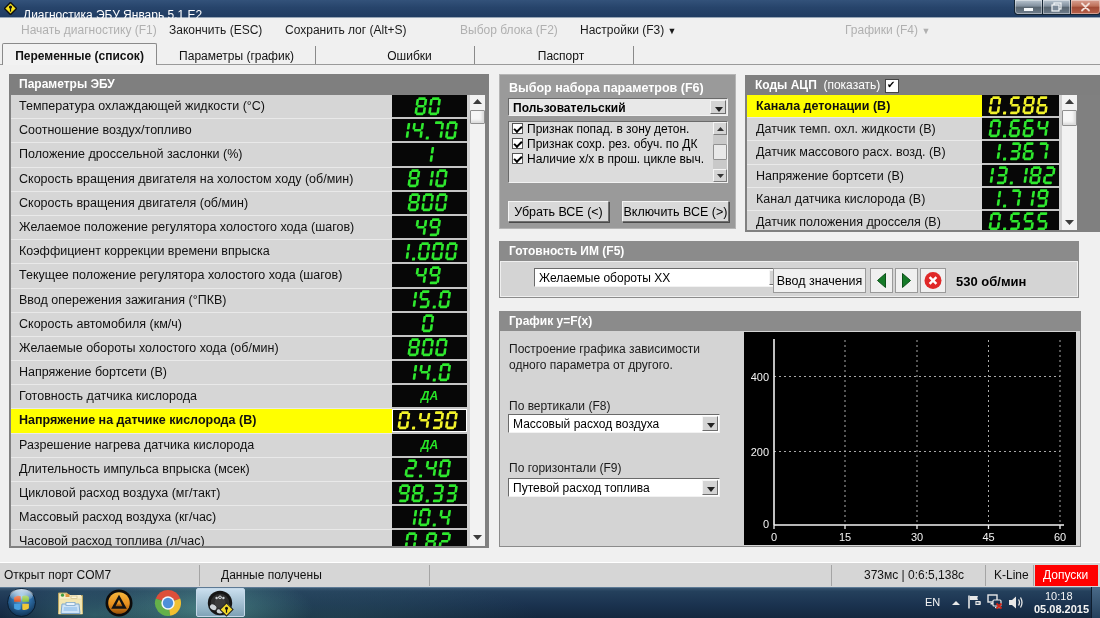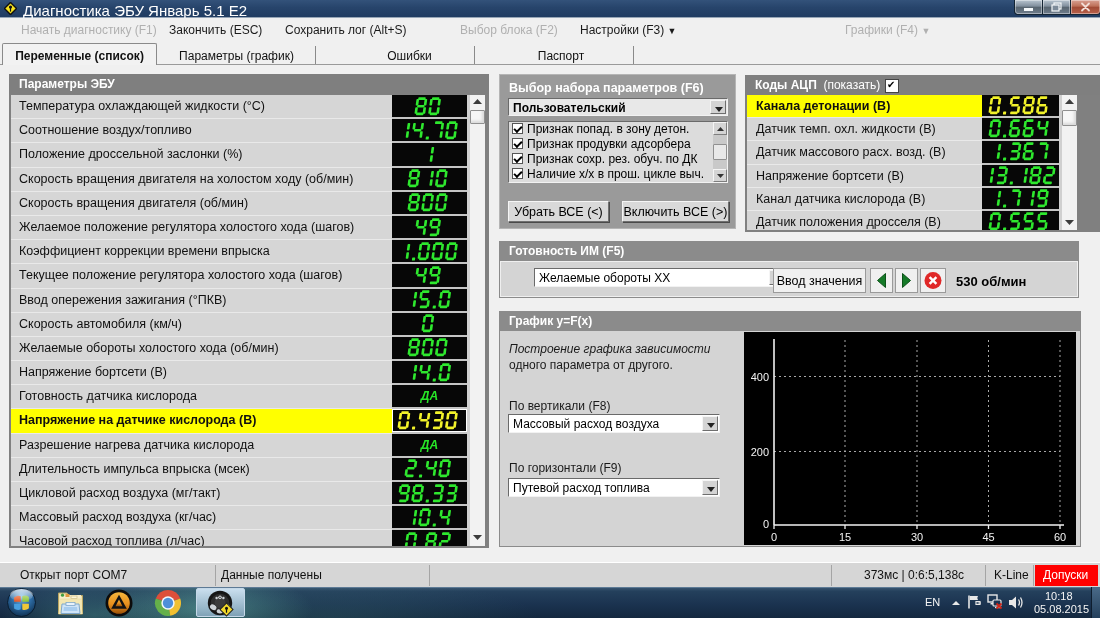--- a/index.html
+++ b/index.html
@@ -1,20 +1,20 @@
 <!DOCTYPE html>
 <html><head><meta charset="utf-8">
 <style>
 html,body{margin:0;padding:0;}
 #scr{position:relative;width:1100px;height:618px;overflow:hidden;font-family:"Liberation Sans",sans-serif;background:#f0f0f0;}
 .abs{position:absolute;}
 
 #titlebar{position:absolute;left:0;top:0;width:1100px;height:17px;background:linear-gradient(180deg,#33527a 0%,#27446b 45%,#203c62 100%);border-bottom:1px solid #97a6b7;}
 #titleicon{position:absolute;left:4px;top:2px;width:13px;height:13px;}
-#titletext{position:absolute;left:23px;top:2px;font-size:15px;color:#ffffff;}
+#titletext{position:absolute;left:23px;top:8px;font-size:12px;color:#ffffff;}
 .capbtn{position:absolute;top:0;height:14px;border:1px solid #132433;border-top:none;background:linear-gradient(180deg,#b9c5d0 0%,#808e9c 45%,#57646f 50%,#6f7d8c 100%);box-shadow:inset 0 0 0 1px rgba(255,255,255,.4);}
 #btnmin{left:1014px;width:27px;border-radius:0 0 0 4px;}
 #btnmax{left:1042px;width:27px;}
 #btncls{left:1070px;width:29px;border-radius:0 0 4px 0;background:linear-gradient(180deg,#d9a193 0%,#bd6f58 45%,#a04a35 50%,#b8604a 100%)!important;}
 
 #menubar{position:absolute;left:0;top:18px;width:1100px;height:24px;background:#f0f0f0;font-size:12px;color:#1a1a1a;}
 #menubar span{position:absolute;top:5px;white-space:nowrap;}
 .gray{color:#b0b0b0;}
 
 #tabs{position:absolute;left:0;top:42px;width:1100px;height:23px;background:#f0f0f0;}
@@ -563,21 +563,20 @@
  </div>
 </div>
 <div id="pmid">
  <div class="title">Выбор набора параметров (F6)</div>
  <div class="combo" style="left:8px;top:23px;width:220px;height:18px;">
         <div class="ctext" style="font-weight:bold;">Пользовательский</div>
         <div class="cbtn"></div>
       </div>
  <div id="plist">
    <div class="litem"><span class="chk"></span>Признак попад. в зону детон.</div>
-   <div class="litem"><span class="chk"></span>Признак продувки адсорбера</div>
    <div class="litem"><span class="chk"></span>Признак сохр. рез. обуч. по ДК</div>
    <div class="litem"><span class="chk"></span>Наличие х/х в прош. цикле выч.</div>
  </div>
  <div class="sbar" style="left:213px;top:47px;width:14px;height:60px;background:#c9c9c9;">
    <div class="sbtn2" style="top:0;"><svg width="7" height="4" style="margin-top:3px;">
             <path d="M3.5 0 L7 4 L0 4 Z" fill="#333"></path>
           </svg></div>
    <div class="sthumb" style="top:22px;height:16px;box-shadow:none;background:#e8e8e8;"></div>
    <div class="sbtn2" style="bottom:0;"><svg width="7" height="4" style="margin-top:3px;">
             <path d="M0 0 L7 0 L3.5 4 Z" fill="#333"></path>
@@ -802,21 +801,21 @@
         </svg></div>
  <div class="fbtn" style="left:421px;top:27px;width:26px;height:25px;"><svg width="24" height="23">
           <circle cx="12" cy="11.5" r="8.5" fill="#e02828"></circle>
           <path d="M8.6 8.1 L15.4 14.9 M15.4 8.1 L8.6 14.9" stroke="#fff" stroke-width="2.4"></path>
         </svg></div>
  <div style="position:absolute;left:457px;top:33px;font-size:13px;font-weight:bold;color:#000;">530 об/мин</div>
 </div>
 <div id="pgr">
  <div class="phdr" style="background:#8b8b8b;">График y=F(x)</div>
  <div class="body"></div>
- <div class="gtxt" style="left:10px;top:31px;font-style:italic;">Построение графика зависимости</div>
+ <div class="gtxt" style="left:10px;top:31px;">Построение графика зависимости</div>
  <div class="gtxt" style="left:10px;top:47px;">одного параметра от другого.</div>
  <div class="gtxt" style="left:10px;top:88px;">По вертикали (F8)</div>
  <div class="combo" style="left:9px;top:103px;width:212px;height:19px;background:#fff;">
         <div class="ctext">Массовый расход воздуха</div>
         <div class="cbtn"></div>
       </div>
  <div class="gtxt" style="left:10px;top:150px;">По горизонтали (F9)</div>
  <div class="combo" style="left:9px;top:167px;width:212px;height:19px;background:#fff;">
         <div class="ctext">Путевой расход топлива</div>
         <div class="cbtn"></div>
@@ -839,21 +838,21 @@
           <text x="25" y="123.5" fill="#f2f2f2" font-size="11" text-anchor="end" font-family="Liberation Sans">200</text>
           <text x="25" y="196" fill="#f2f2f2" font-size="11" text-anchor="end" font-family="Liberation Sans">0</text>
           <text x="30" y="209" fill="#f2f2f2" font-size="11" text-anchor="middle" font-family="Liberation Sans">0</text>
           <text x="101" y="209" fill="#f2f2f2" font-size="11" text-anchor="middle" font-family="Liberation Sans">15</text>
           <text x="173" y="209" fill="#f2f2f2" font-size="11" text-anchor="middle" font-family="Liberation Sans">30</text>
           <text x="244.5" y="209" fill="#f2f2f2" font-size="11" text-anchor="middle" font-family="Liberation Sans">45</text>
           <text x="316" y="209" fill="#f2f2f2" font-size="11" text-anchor="middle" font-family="Liberation Sans">60</text>
         </svg></div>
 </div>
 <div id="status">
- <div class="spanel" style="left:16px;width:200px;">Открыт порт COM7</div>
+ <div class="spanel" style="left:0;width:200px;">Открыт порт COM7</div>
  <div class="spanel" style="left:217px;width:213px;">Данные получены</div>
  <div class="spanel" style="left:431px;width:401px;"></div>
  <div class="spanel" style="left:833px;width:153px;padding-left:31px;">373мс | 0:6:5,138с</div>
  <div class="spanel" style="left:987px;width:47px;padding-left:7px;">K-Line</div>
  <div class="spanel" style="left:1035px;width:63px;background:#ff0000;color:#fff;border-right:none;padding-left:8px;">Допуски</div>
 </div>
 <div id="task">
  <svg class="abs" style="left:6px;top:0px;" width="31" height="31" viewBox="0 0 31 31">
   <defs>
           <radialGradient id="orb" cx="50%" cy="30%" r="75%">
@@ -939,16 +938,16 @@
         <rect x="3.5" y="9" width="4" height="1.5" fill="#e8e8e8"></rect>
         <rect x="6" y="6" width="8" height="6" rx="1" fill="#1b3350" stroke="#e8e8e8" stroke-width="1.2"></rect>
         <path d="M8 13.5 L13 13.5" stroke="#e8e8e8" stroke-width="1.4"></path>
         <path d="M9.5 9.5 L14.5 14.5 M14.5 9.5 L9.5 14.5" stroke="#d02418" stroke-width="1.8"></path>
       </svg>
  <svg class="abs" style="left:1008px;top:8px;" width="16" height="15" viewBox="0 0 16 15">
         <path d="M1 5 L4 5 L8 1.5 L8 13.5 L4 10 L1 10 Z" fill="#e8e8e8"></path>
         <path d="M10.5 4.5 Q12.5 7.5 10.5 10.5 M12.5 2.5 Q15.5 7.5 12.5 12.5" stroke="#e8e8e8" stroke-width="1.3" fill="none"></path>
       </svg>
  <div class="tray" style="left:1045px;top:3px;">10:18</div>
- <div class="tray" style="left:1034px;top:16px;">05.08.2015</div>
+ <div class="tray" style="left:1034px;top:16px;font-weight:bold;">05.08.2015</div>
  <div class="abs" style="left:1091px;top:0;width:9px;height:31px;background:linear-gradient(180deg,#4a6a88,#24405c);border-left:1px solid #0e1d2e;"></div>
 </div>
 </div>
 
 </body></html>

